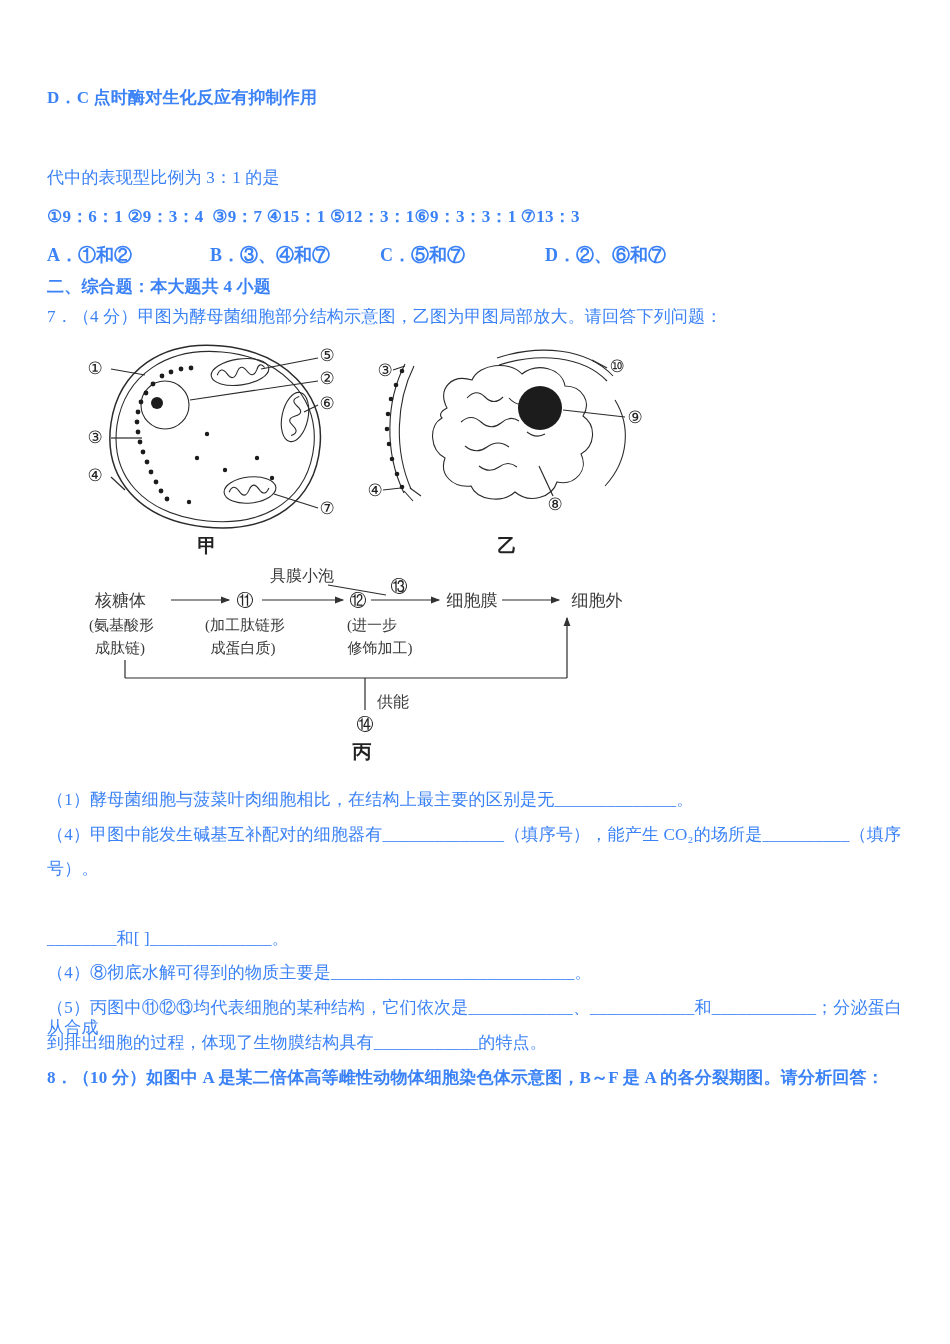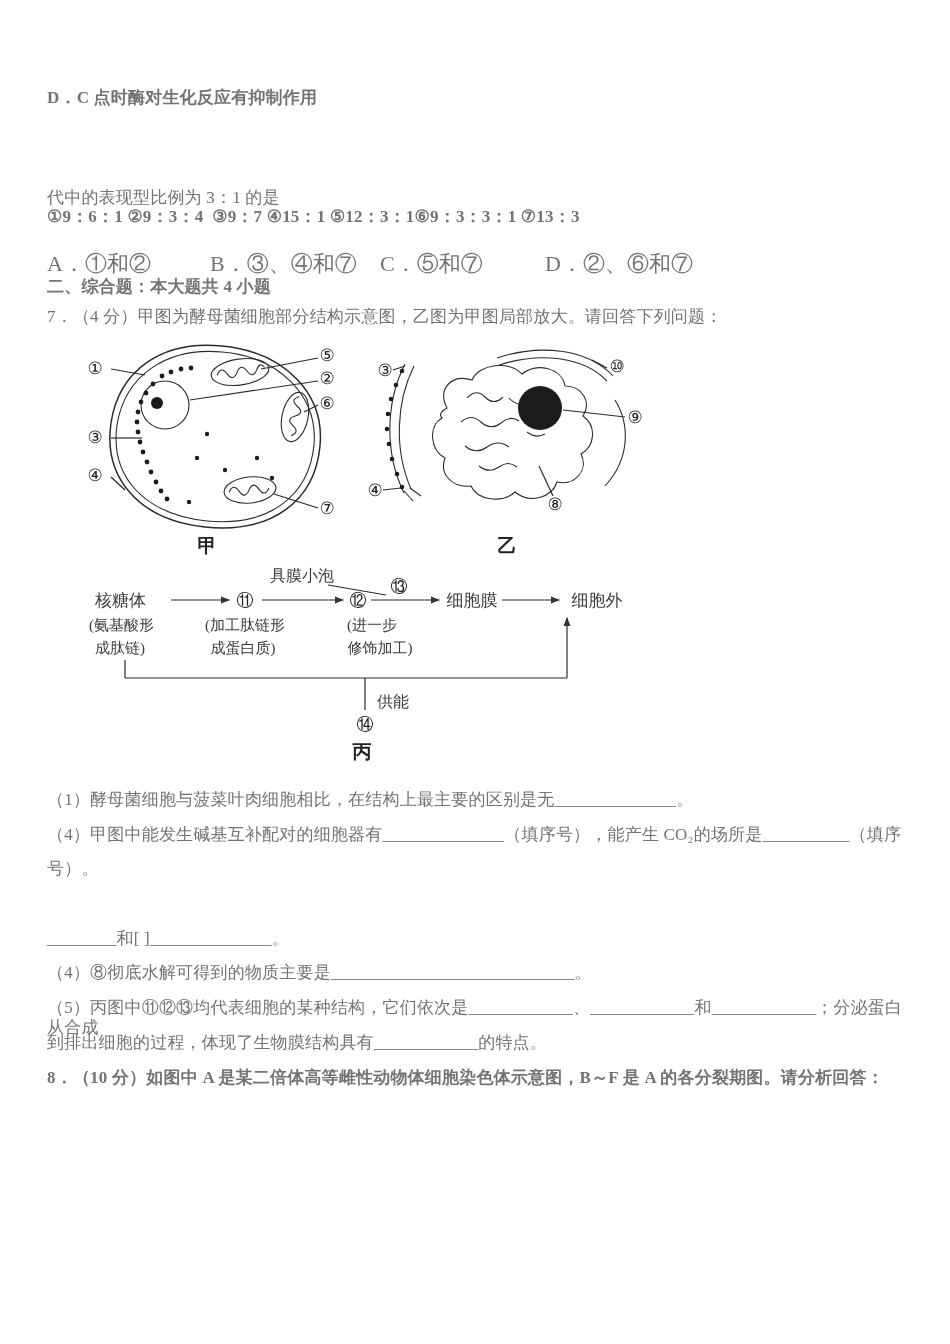--- a/index.html
+++ b/index.html
@@ -1,43 +1,43 @@
 <!DOCTYPE html>
 <html><head>
 <meta charset="utf-8">
 <style>
   * { margin:0; padding:0; box-sizing:border-box; }
   html,body { background:#e8e8e8; }
   body { width:950px; height:1344px; position:relative;
          font-family:"Liberation Serif","DejaVu Serif",serif; }
   .page { position:absolute; left:0; top:0; width:950px; height:1344px;
-          background:#ffffff; overflow:hidden; color:#737373; }
+          background:#ffffff; overflow:hidden; color:#3b82f6; }
   .line { position:absolute; left:47px; width:862px; font-size:17px;
           line-height:20px; white-space:pre-wrap; letter-spacing:0.2px; }
   .bold { font-weight:bold; }
   .choices { position:absolute; left:47px; width:862px; height:22px; }
-  .choices span { position:absolute; top:6px; font-size:22px; font-weight:normal; white-space:pre; }
+  .choices span { position:absolute; top:0; font-size:18px; font-weight:bold; white-space:pre; }
   .figwrap { position:absolute; left:47px; top:338px; width:862px; height:430px; }
   svg text { font-family:"Liberation Serif","DejaVu Serif",serif; fill:#222; }
   svg .num { font-size:17px; }
   svg .flowtxt { font-size:17px; fill:#3a3a3a; }
   svg .flownote { font-size:15px; fill:#3a3a3a; }
   svg .cap { font-size:19px; font-weight:bold; fill:#222; }
   svg .ln { stroke:#2b2b2b; stroke-width:1.2; fill:none; }
   svg .shape { stroke:#2b2b2b; stroke-width:1.5; fill:none; }
   svg .thin { stroke:#2b2b2b; stroke-width:1.1; fill:none; }
   svg .dot { fill:#1c1c1c; stroke:none; }
 </style>
 </head>
 <body>
 
 <div class="page">
 
   <div class="line bold" style="top:88px">D．C 点时酶对生化反应有抑制作用</div>
-  <div class="line" style="top:188px">代中的表现型比例为 3：1 的是</div>
+  <div class="line" style="top:168px">代中的表现型比例为 3：1 的是</div>
   <div class="line bold" style="top:207px">①9：6：1 ②9：3：4  ③9：7 ④15：1 ⑤12：3：1⑥9：3：3：1 ⑦13：3</div>
 
   <div class="choices" style="top:243px">
     <span style="left:0px">A．①和②</span>
     <span style="left:163px">B．③、④和⑦</span>
     <span style="left:333px">C．⑤和⑦</span>
     <span style="left:498px">D．②、⑥和⑦</span>
   </div>
 
   <div class="line bold" style="top:277px">二、综合题：本大题共 4 小题</div>

